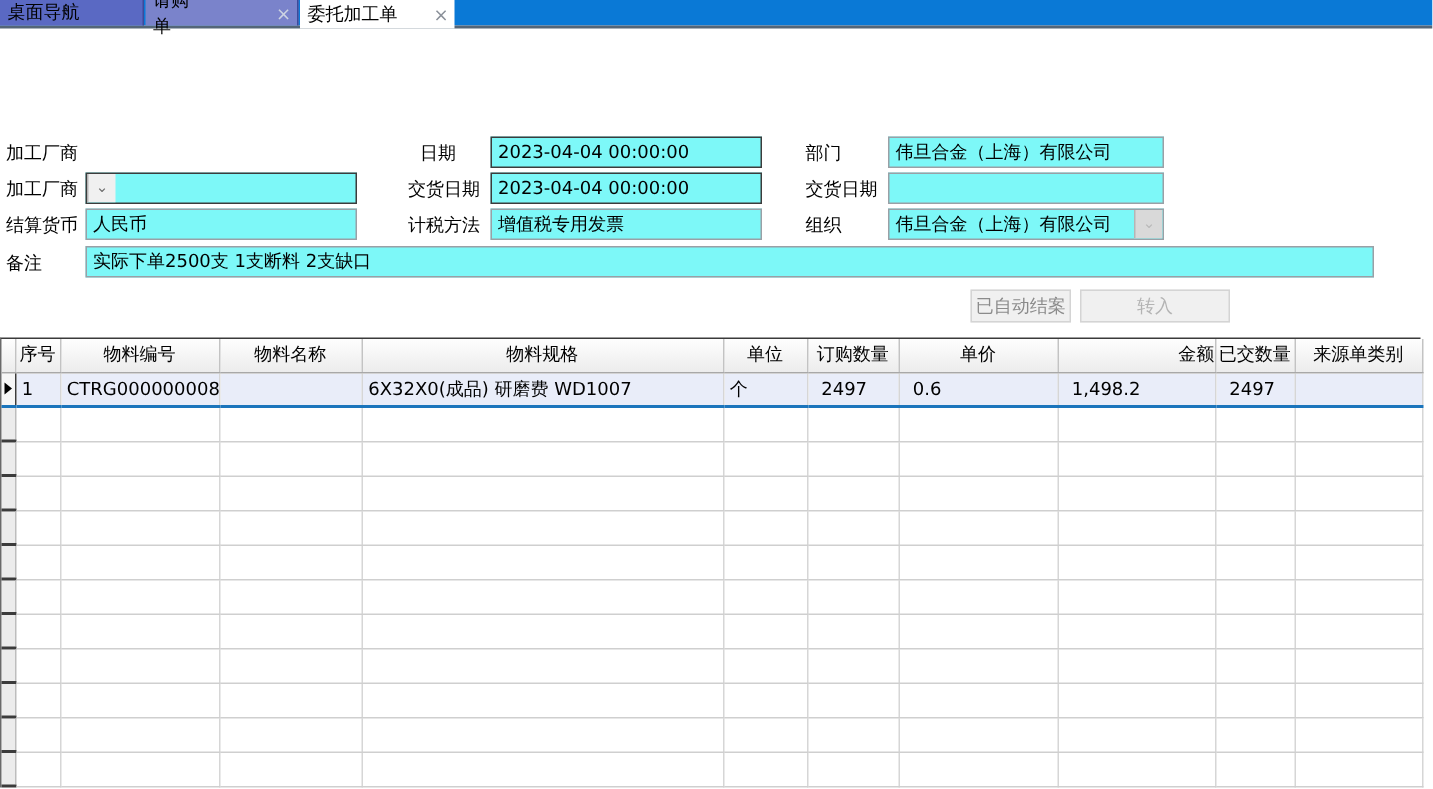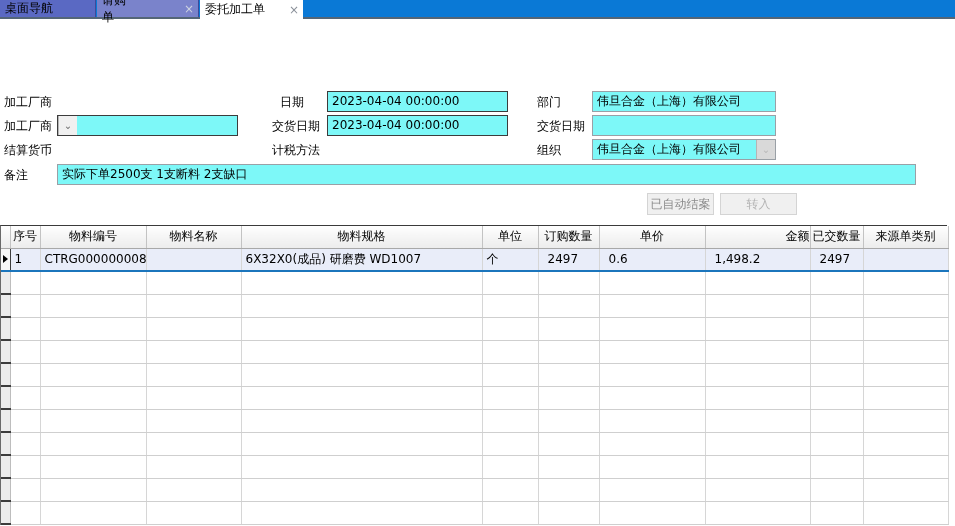--- a/index.html
+++ b/index.html
@@ -33,21 +33,21 @@
   .combo { display:flex; align-items:stretch; padding:0; }
   .combo .combo-text { flex:1; padding:0 4px; line-height:19px; overflow:hidden; white-space:nowrap; }
   .combo .combo-btn { width:19px; background:#f0f0f0; border-left:1px solid #b5b5b5;
     display:flex; align-items:center; justify-content:center; color:#6e6e6e; font-size:10px; }
   .combo .combo-btn.disabled { background:#d9d9d9; color:#b9b9b9; }
 
   
   .abtn { position:absolute; top:193px; height:22px; background:#f0f0f0;
     border:1px solid #d4d4d4; text-align:center; line-height:20px; }
   .abtn.b1 { left:647px; width:67px; color:#8b8b8b; }
-  .abtn.b2 { left:720px; width:77px; color:#b3b3b3; }
+  .abtn.b2 { left:720px; width:100px; color:#b3b3b3; }
 
   
   .grid { position:absolute; left:0; top:225px; width:947px; border-top:1px solid #3a3a3a;
     border-left:1px solid #6a6a6a; }
   table.g { border-collapse:collapse; table-layout:fixed; width:947px; }
   table.g th { background:linear-gradient(#fefefe,#ececec); font-weight:normal;
     border-right:1px solid #c3c3c3; border-bottom:1px solid #a8a8a8; height:22px;
     text-align:center; overflow:hidden; white-space:nowrap;font-family:Liberation Mono, monospace; }
   table.g td { border-right:1px solid #d6d6d6; border-bottom:1px solid #cfcfcf;
     height:23px; padding:0 4px; overflow:hidden; white-space:nowrap; background:#fff; }
@@ -92,22 +92,24 @@
     <span class="combo-btn">⌄</span>
   </div>
 
   <div class="flabel" style="left:272px; top:116px;">交货日期</div>
   <div class="ffield dark" style="left:327px; top:115px; width:181px;">2023-04-04 00:00:00</div>
 
   <div class="flabel" style="left:537px; top:116px;">交货日期</div>
   <div class="ffield" style="left:592px; top:115px; width:184px;"></div>
 
   <div class="flabel" style="left:4px; top:140px;">结算货币</div>
+  <div class="ffield" style="left:57px; top:139px; width:181px;">人民币</div>
 
   <div class="flabel" style="left:272px; top:140px;">计税方法</div>
+  <div class="ffield" style="left:327px; top:139px; width:181px;">增值税专用发票</div>
 
   <div class="flabel" style="left:537px; top:140px;">组织</div>
   <div class="ffield combo" style="left:592px; top:139px; width:184px;">
     <span class="combo-text">伟旦合金（上海）有限公司</span>
     <span class="combo-btn disabled">⌄</span>
   </div>
 
   <div class="flabel" style="left:4px; top:165px;">备注</div>
   <div class="ffield" style="left:57px; top:164px; width:859px;">实际下单2500支 1支断料 2支缺口</div>
 

